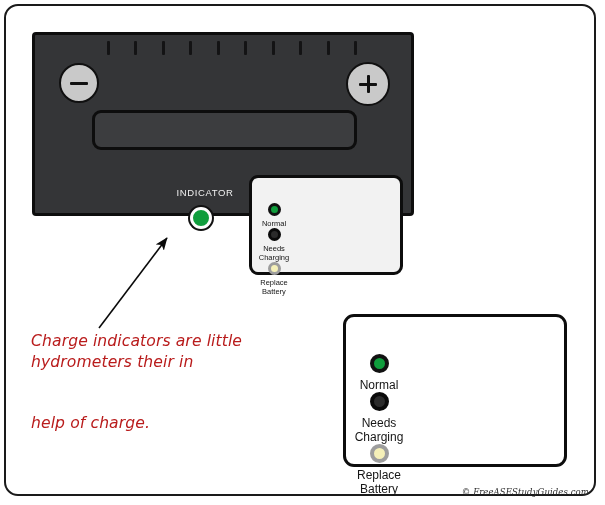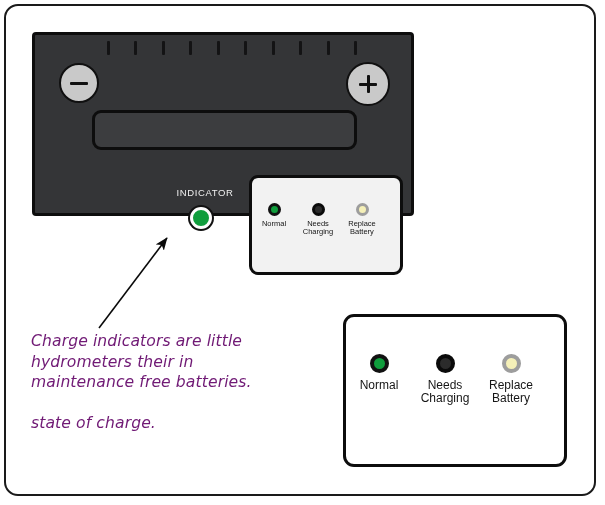--- a/index.html
+++ b/index.html
@@ -159,22 +159,23 @@
     height: 153px;
     background: #ffffff;
     border: 3px solid #0d0d0d;
     border-radius: 11px;
   }
   .legend-items {
     position: absolute;
     left: 0;
     width: 100%;
     display: flex;
-    justify-content: flex-start;
+    justify-content: center;
     align-items: flex-start;
+    flex-direction: column;
   }
   .legend-panel.inset .legend-items { top: 25px; }
   .legend-panel.standalone .legend-items { top: 37px; }
 
   .legend-item {
     display: flex;
     flex-direction: column;
     align-items: center;
   }
   .legend-dot {
@@ -223,21 +224,21 @@
   
   .caption {
     position: absolute;
     left: 31px;
     top: 331px;
     width: 300px;
     font-family: "DejaVu Sans", sans-serif;
     font-style: italic;
     font-size: 15.6px;
     line-height: 1.32;
-    color: #701a75;
+    color: #b91c1c;
     letter-spacing: 0.1px;
   }
 
   
   .copyright {
     position: absolute;
     right: 16px;
     bottom: 8px;
     font-family: "DejaVu Serif", serif;
     font-style: italic;
@@ -348,19 +349,20 @@
       <marker id="ahead" markerWidth="9" markerHeight="9" refX="7.5" refY="3.2" orient="auto" markerUnits="strokeWidth">
         <path d="M0,0 L8,3.2 L0,6.4 L2,3.2 z" fill="#0a0a0a"></path>
       </marker>
     </defs>
     <line x1="99" y1="328" x2="167" y2="238" stroke="#0a0a0a" stroke-width="1.6" marker-end="url(#ahead)"></line>
   </svg>
 
   <div class="caption">
     <span>Charge indicators are little</span><br>
     <span>hydrometers their in</span><br>
-    <span>maintenance free batteries.</span><br>
     <br>
-    <span>state of charge.</span>
+    <br>
+    <span>help of charge.</span>
   </div>
 
+  <div class="copyright">© FreeASEStudyGuides.com</div>
 
 </div>
 
 </body></html>

